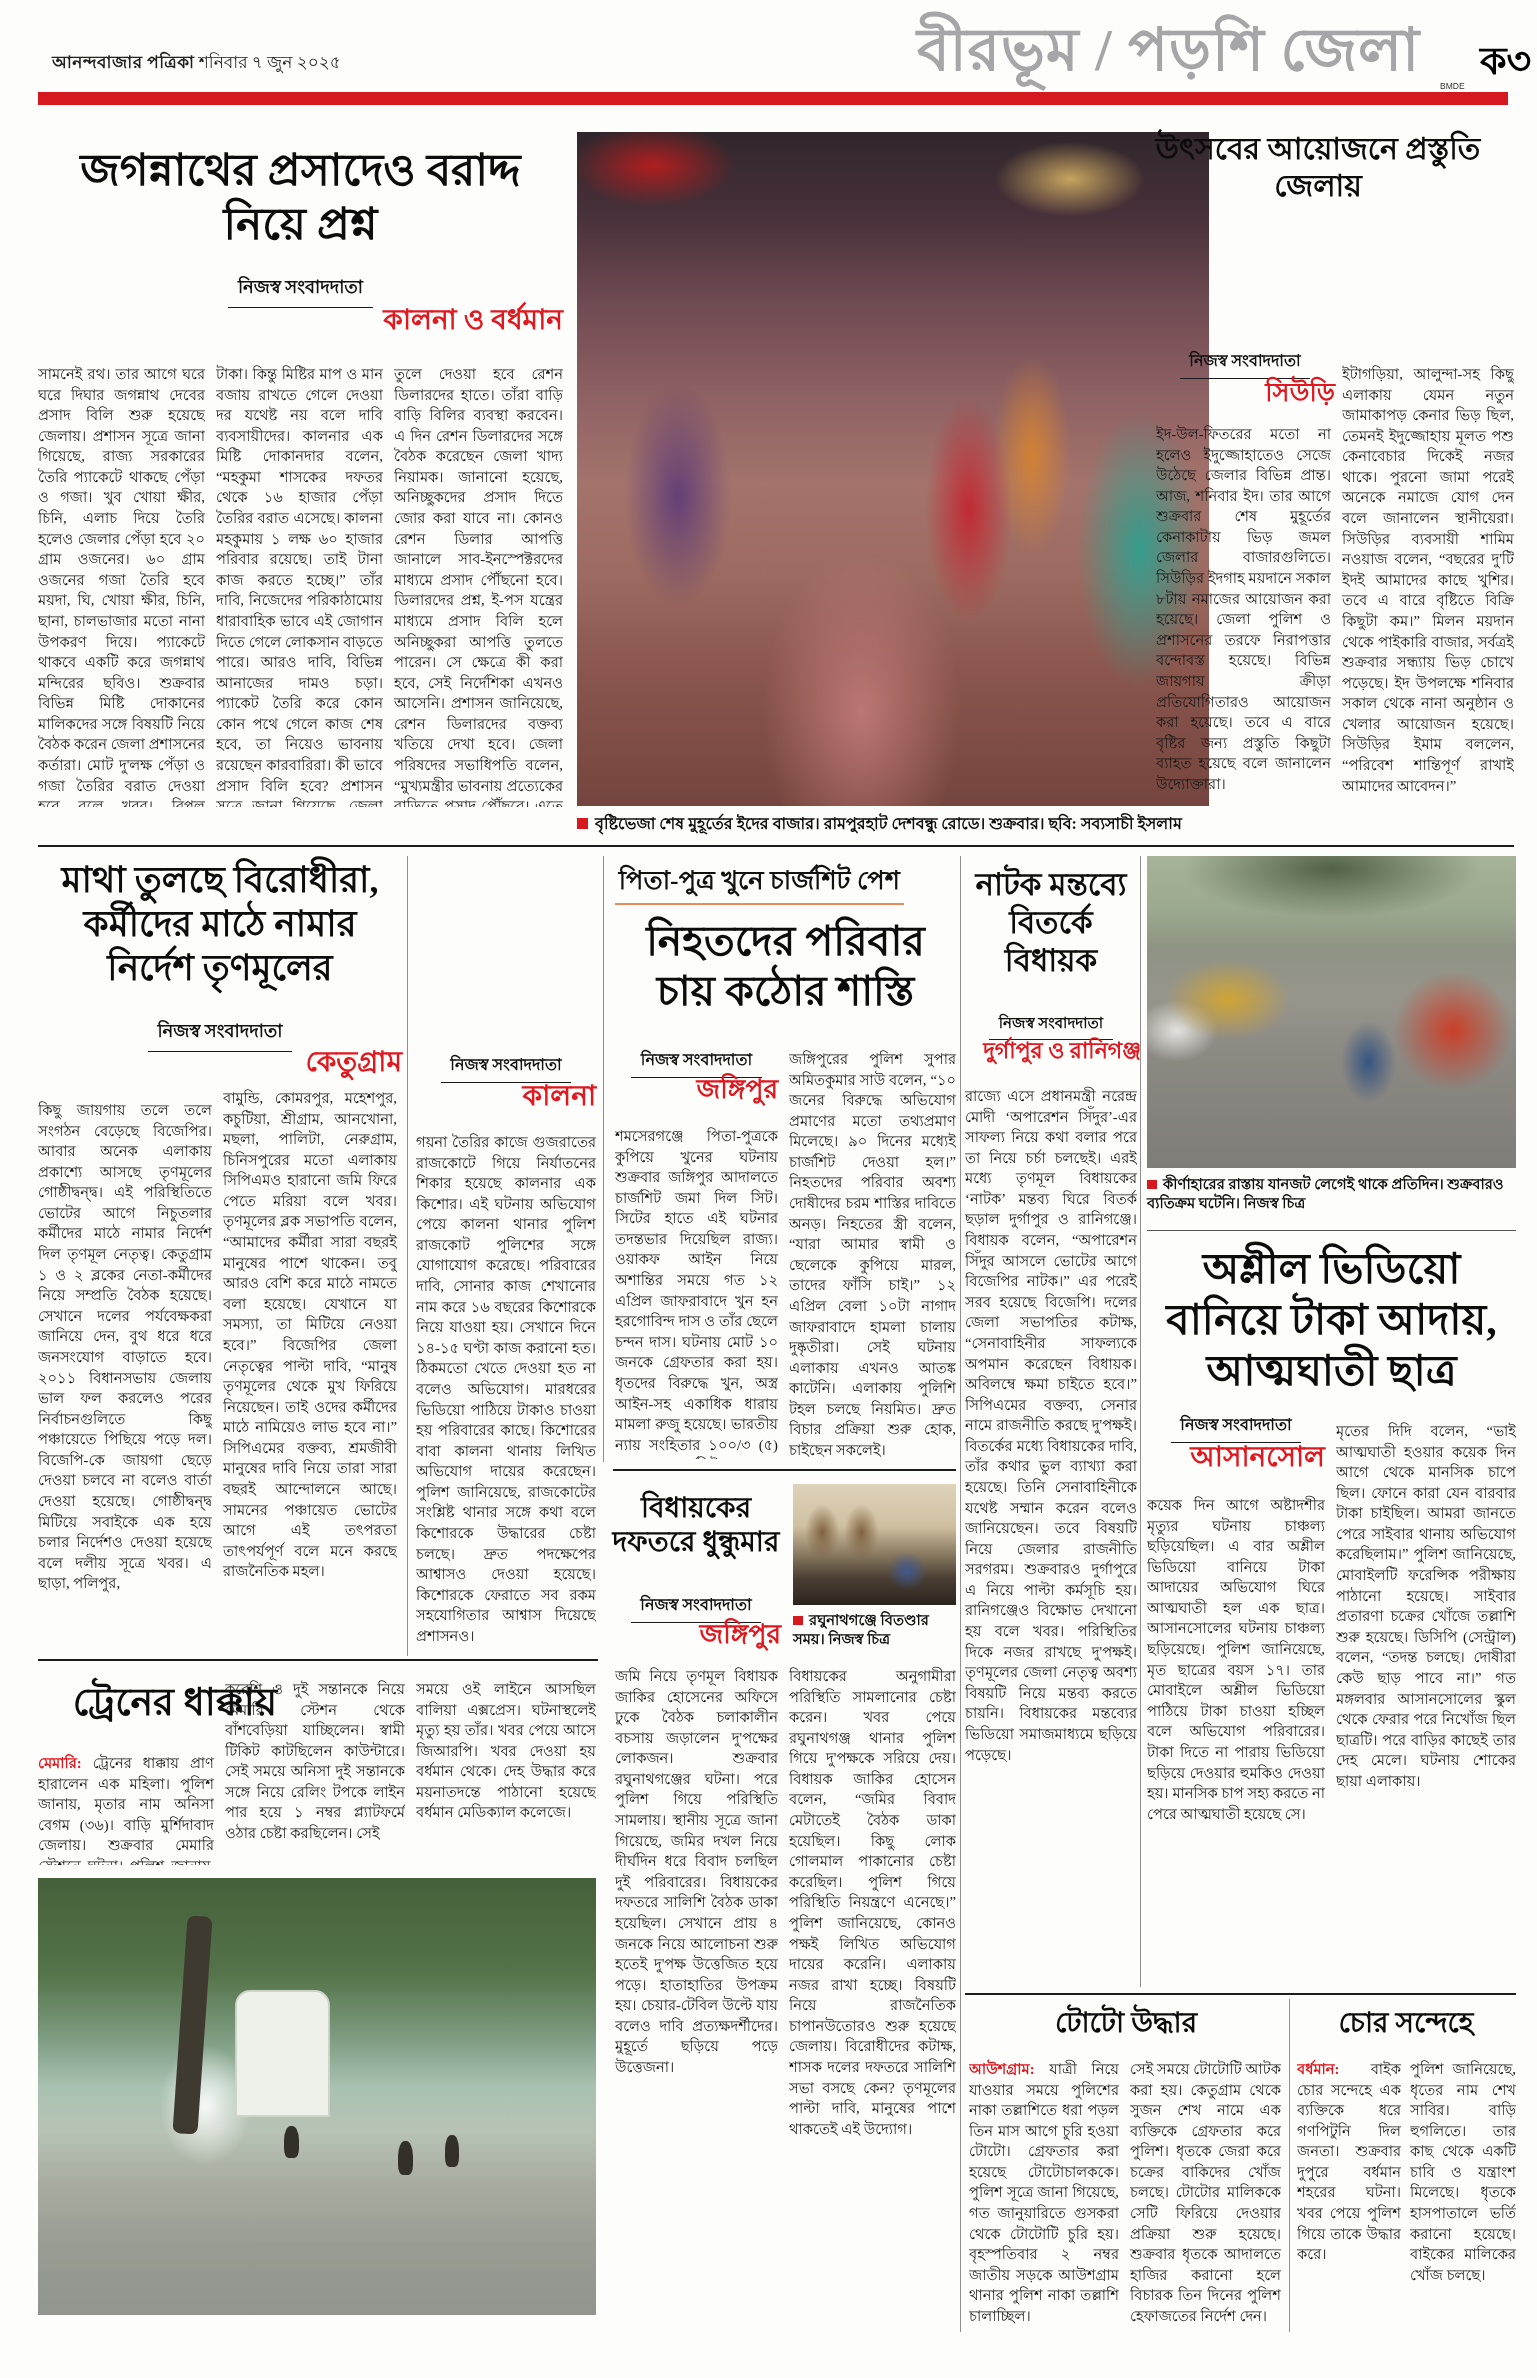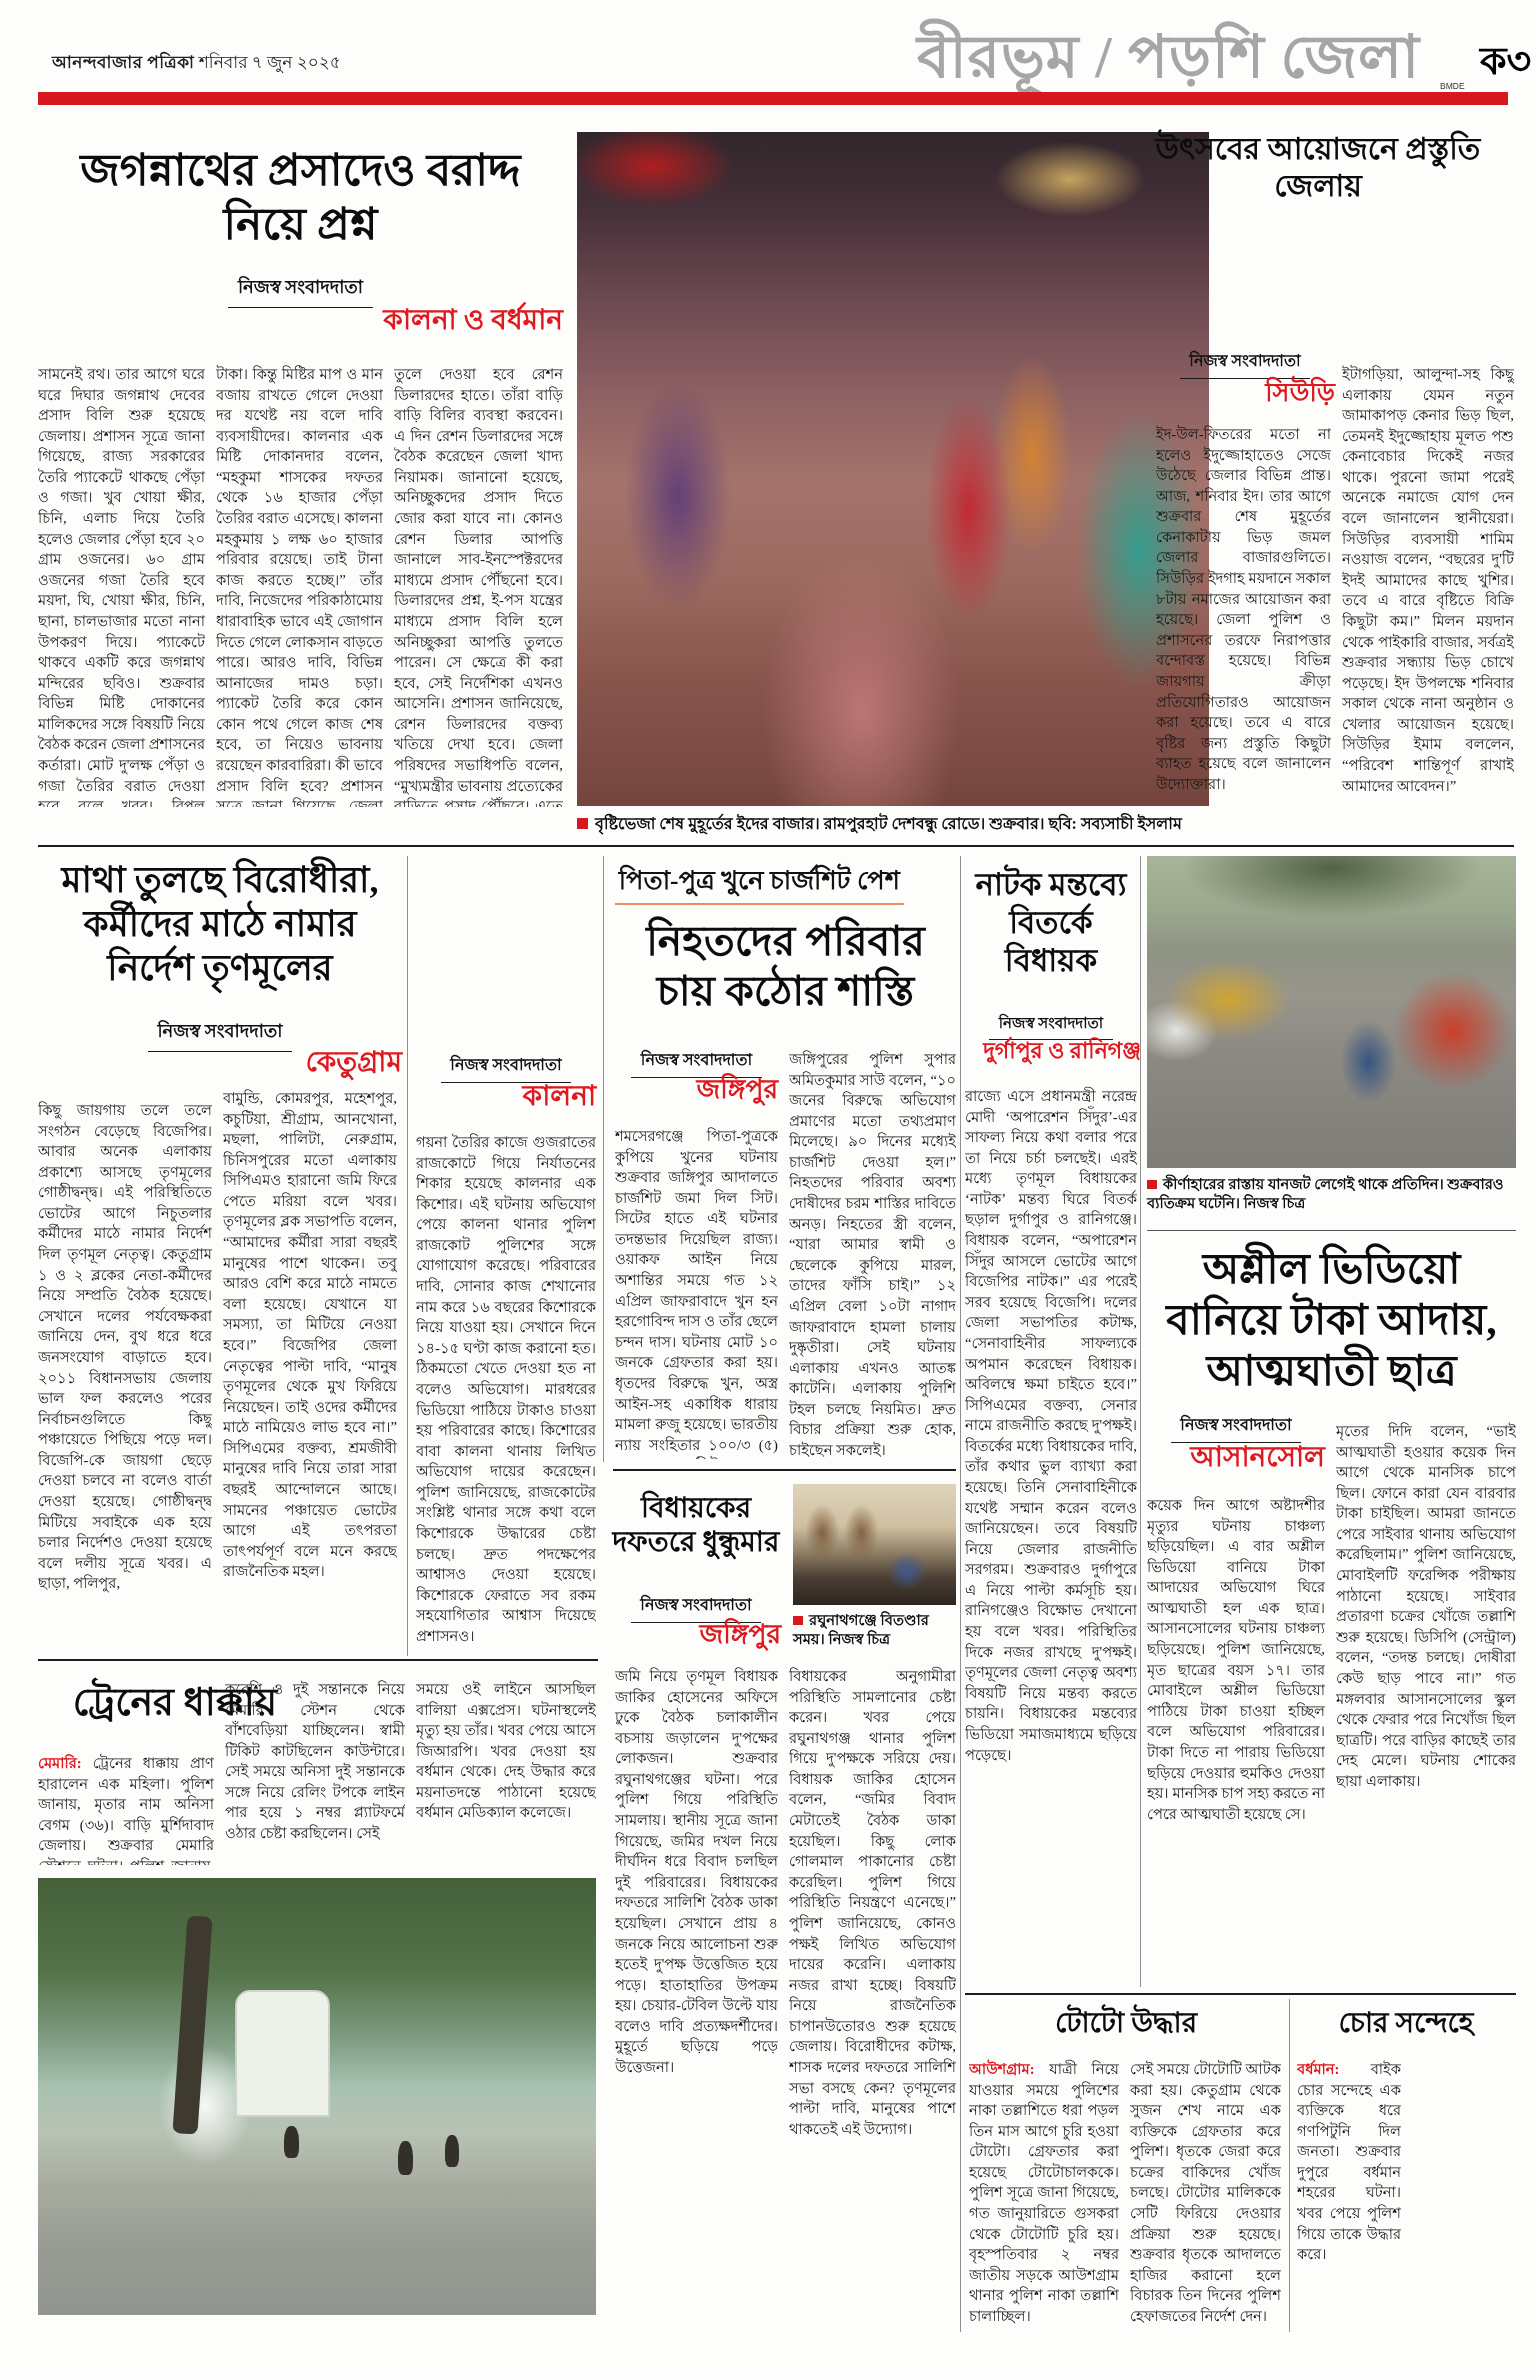--- a/index.html
+++ b/index.html
@@ -66,21 +66,21 @@
 </style>
 </head>
 <body>
 
 <div class="page">
 
   <div class="abs edition" style="left:52px;top:49px;">
     <span class="brand">আনন্দবাজার পত্রিকা</span>
     <span>শনিবার ৭ জুন ২০২৫</span>
   </div>
-  <div class="abs masthead" style="left:852px;top:28px;width:568px;">বীরভূম / পড়শি জেলা</div>
+  <div class="abs masthead" style="left:852px;top:21px;width:568px;">বীরভূম / পড়শি জেলা</div>
   <div class="abs pageno" style="left:1437px;top:42px;">ক৩</div>
   <div class="abs imprint" style="left:1440px;top:81px;">BMDE</div>
   <div class="abs redbar" style="left:38px;top:92px;width:1470px;height:13.2px;"></div>
 
   <div class="abs headline" style="left:38px;top:144px;width:525px;font-size:44px;">জগন্নাথের প্রসাদেও বরাদ্দ নিয়ে প্রশ্ন</div>
   <div class="abs bylinewrap" style="left:38px;top:273px;width:525px;">
     <span class="byline">নিজস্ব সংবাদদাতা</span>
   </div>
   <div class="abs dateline" style="left:38px;top:305px;width:525px;font-size:28px;">কালনা ও বর্ধমান</div>
   <div class="abs bodytext" style="left:38px;top:364px;width:167px;height:443px;">সামনেই রথ। তার আগে ঘরে ঘরে দিঘার জগন্নাথ দেবের প্রসাদ বিলি শুরু হয়েছে জেলায়। প্রশাসন সূত্রে জানা গিয়েছে, রাজ্য সরকারের তৈরি প্যাকেটে থাকছে পেঁড়া ও গজা। খুব খোয়া ক্ষীর, চিনি, এলাচ দিয়ে তৈরি হলেও জেলার পেঁড়া হবে ২০ গ্রাম ওজনের। ৬০ গ্রাম ওজনের গজা তৈরি হবে ময়দা, ঘি, খোয়া ক্ষীর, চিনি, ছানা, চালভাজার মতো নানা উপকরণ দিয়ে। প্যাকেটে থাকবে একটি করে জগন্নাথ মন্দিরের ছবিও। শুক্রবার বিভিন্ন মিষ্টি দোকানের মালিকদের সঙ্গে বিষয়টি নিয়ে বৈঠক করেন জেলা প্রশাসনের কর্তারা। মোট দু'লক্ষ পেঁড়া ও গজা তৈরির বরাত দেওয়া হবে বলে খবর। বিপুল পরিমাণ পেঁড়া, গজার জোগান নিয়ে চিন্তা রয়েছে। মিষ্টি প্রতি পেঁড়া ও গজার দাম বরাদ্দ হয়েছে ১৬-৭৩</div>
@@ -193,15 +193,16 @@
     <span class="lead">আউশগ্রাম:</span><span> যাত্রী নিয়ে যাওয়ার সময়ে পুলিশের নাকা তল্লাশিতে ধরা পড়ল তিন মাস আগে চুরি হওয়া টোটো। গ্রেফতার করা হয়েছে টোটোচালককে। পুলিশ সূত্রে জানা গিয়েছে, গত জানুয়ারিতে গুসকরা থেকে টোটোটি চুরি হয়। বৃহস্পতিবার ২ নম্বর জাতীয় সড়কে আউশগ্রাম থানার পুলিশ নাকা তল্লাশি চালাচ্ছিল।</span>
   </div>
   <div class="abs bodytext" style="left:1130px;top:2059px;width:151px;height:274px;">সেই সময়ে টোটোটি আটক করা হয়। কেতুগ্রাম থেকে সুজন শেখ নামে এক ব্যক্তিকে গ্রেফতার করে পুলিশ। ধৃতকে জেরা করে চক্রের বাকিদের খোঁজ চলছে। টোটোর মালিককে সেটি ফিরিয়ে দেওয়ার প্রক্রিয়া শুরু হয়েছে। শুক্রবার ধৃতকে আদালতে হাজির করানো হলে বিচারক তিন দিনের পুলিশ হেফাজতের নির্দেশ দেন।</div>
 
   <div class="vrule" style="left:1289px;top:1999px;height:333px;"></div>
 
   <div class="abs headline" style="left:1297px;top:2006px;width:218px;font-size:28px;">চোর সন্দেহে</div>
   <div class="abs bodytext" style="left:1297px;top:2059px;width:104px;height:274px;">
     <span class="lead">বর্ধমান:</span><span> বাইক চোর সন্দেহে এক ব্যক্তিকে ধরে গণপিটুনি দিল জনতা। শুক্রবার দুপুরে বর্ধমান শহরের ঘটনা। খবর পেয়ে পুলিশ গিয়ে তাকে উদ্ধার করে।</span>
   </div>
+  <div class="abs bodytext" style="left:1410px;top:2059px;width:106px;height:274px;">পুলিশ জানিয়েছে, ধৃতের নাম শেখ সাবির। বাড়ি হুগলিতে। তার কাছ থেকে একটি চাবি ও যন্ত্রাংশ মিলেছে। ধৃতকে হাসপাতালে ভর্তি করানো হয়েছে। বাইকের মালিকের খোঁজ চলছে।</div>
 
 </div>
 
 
 </body></html>

